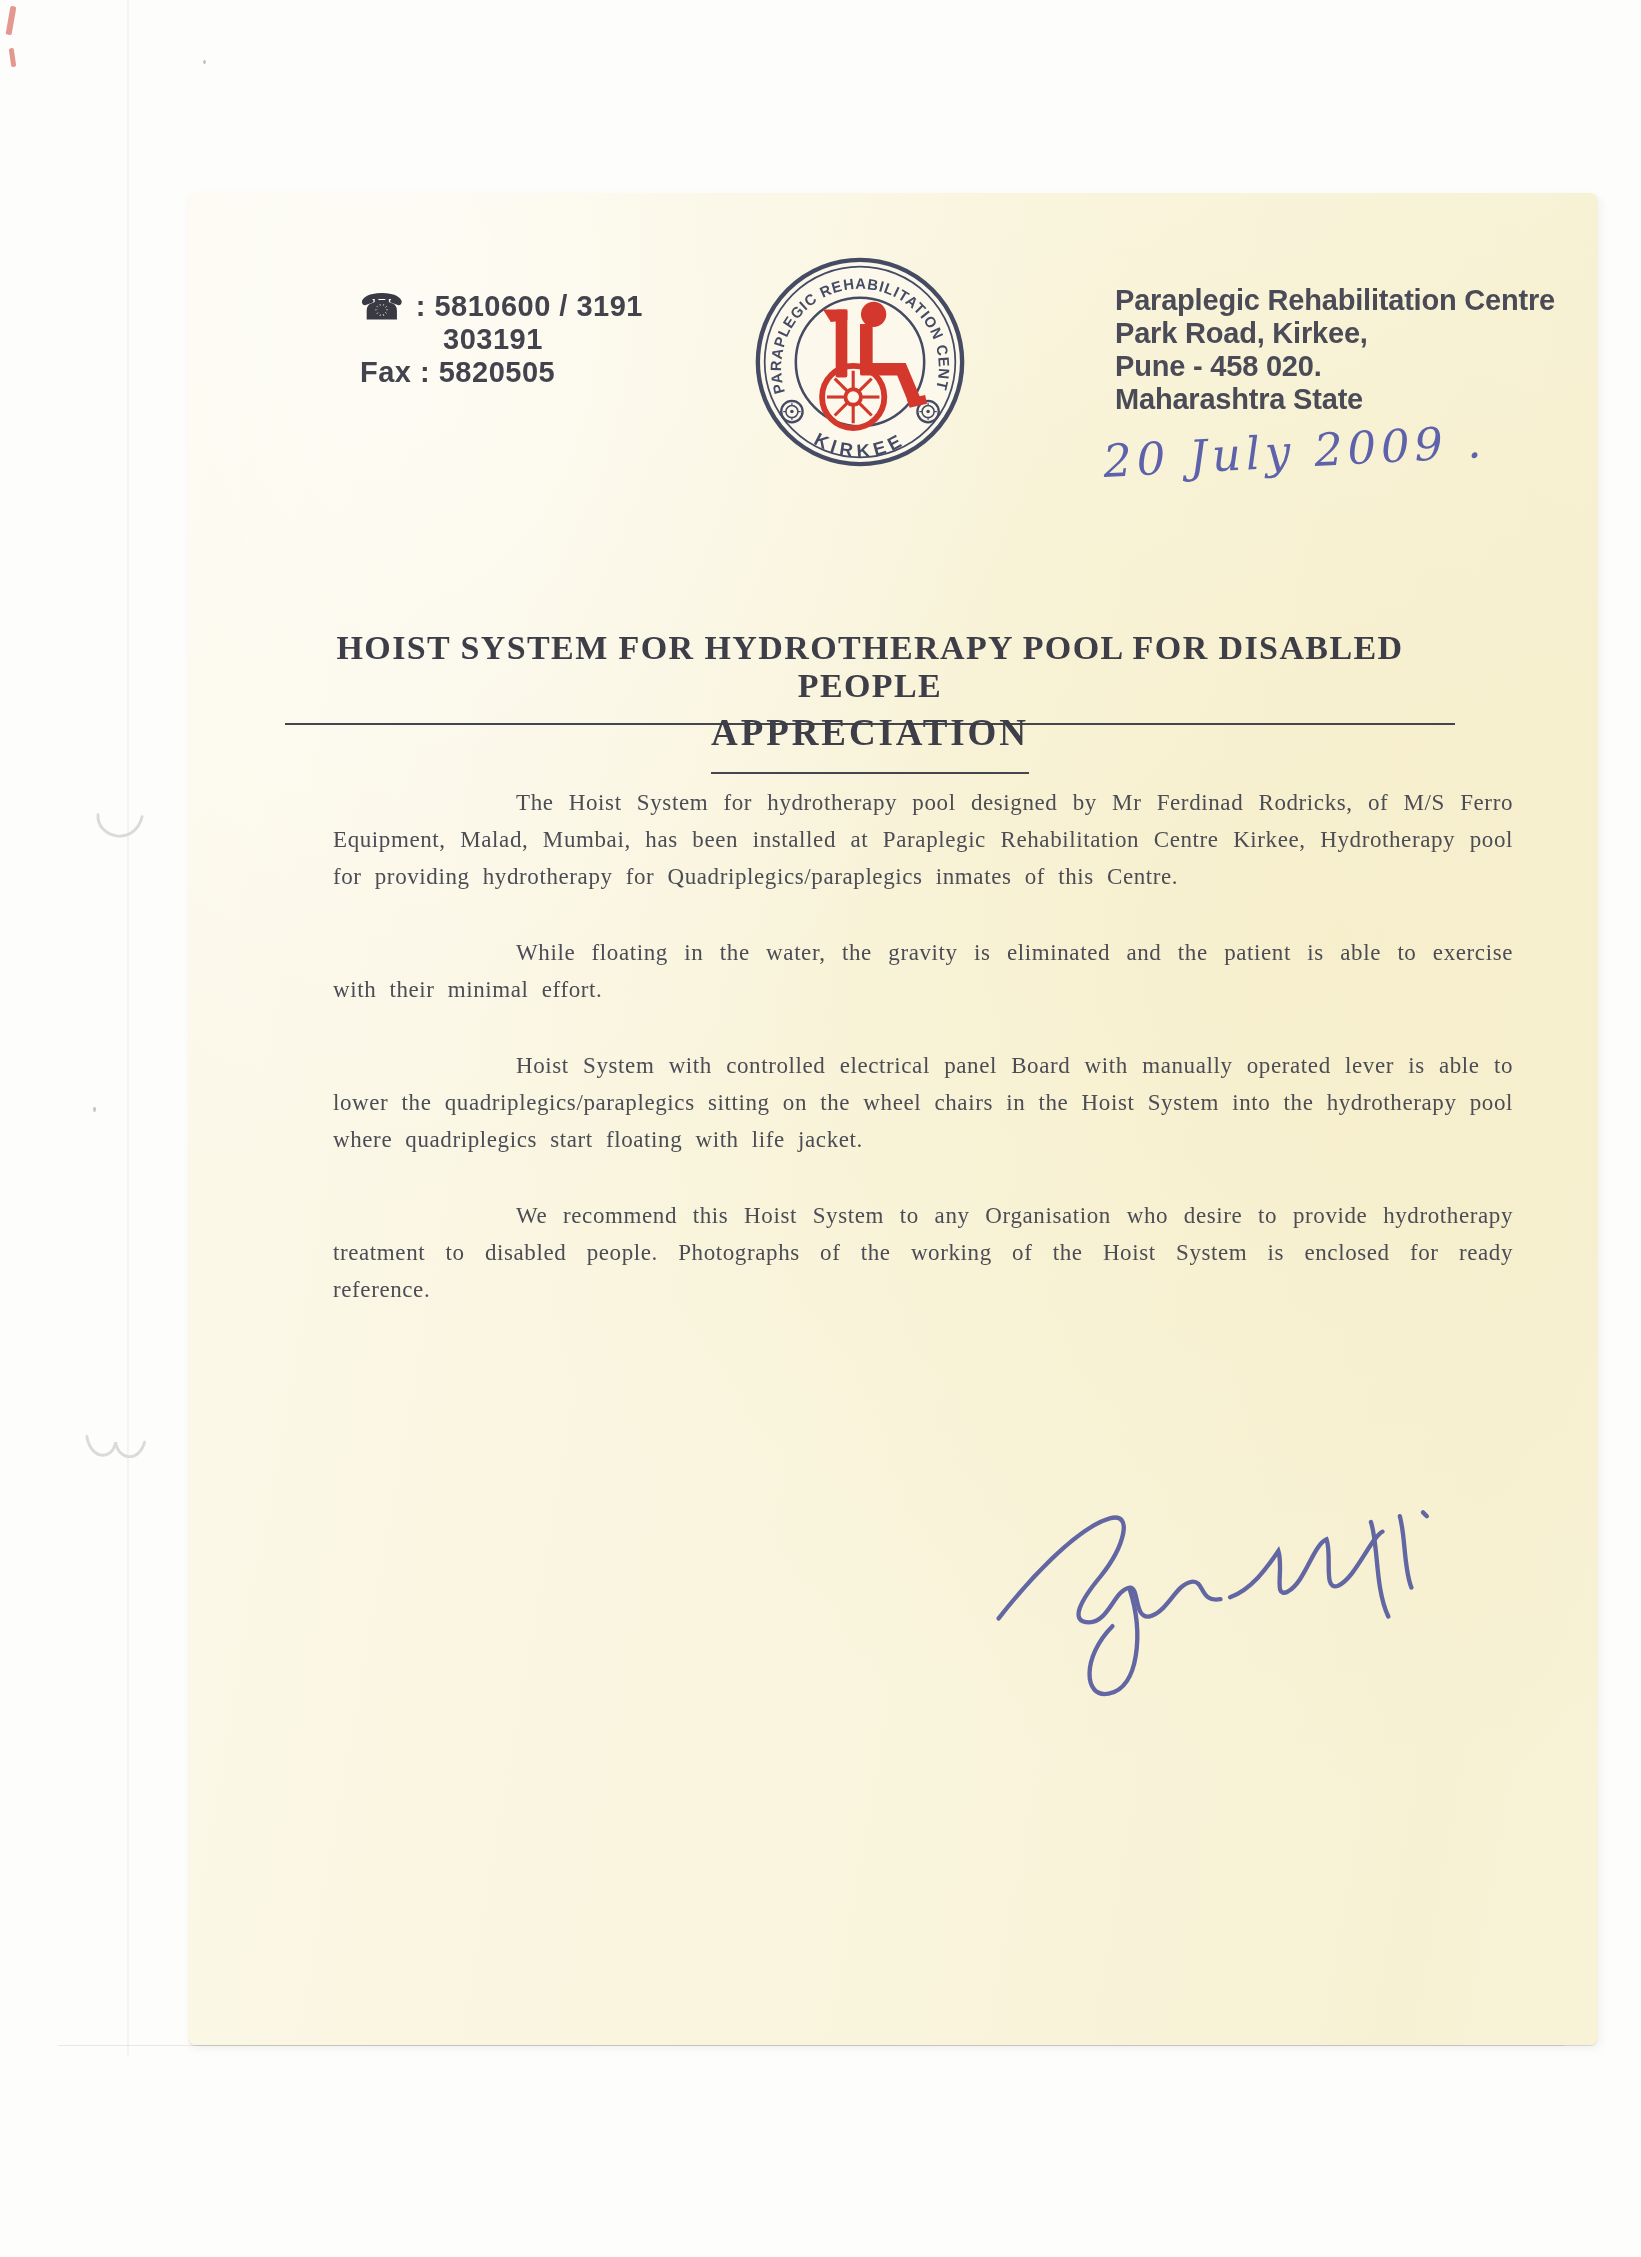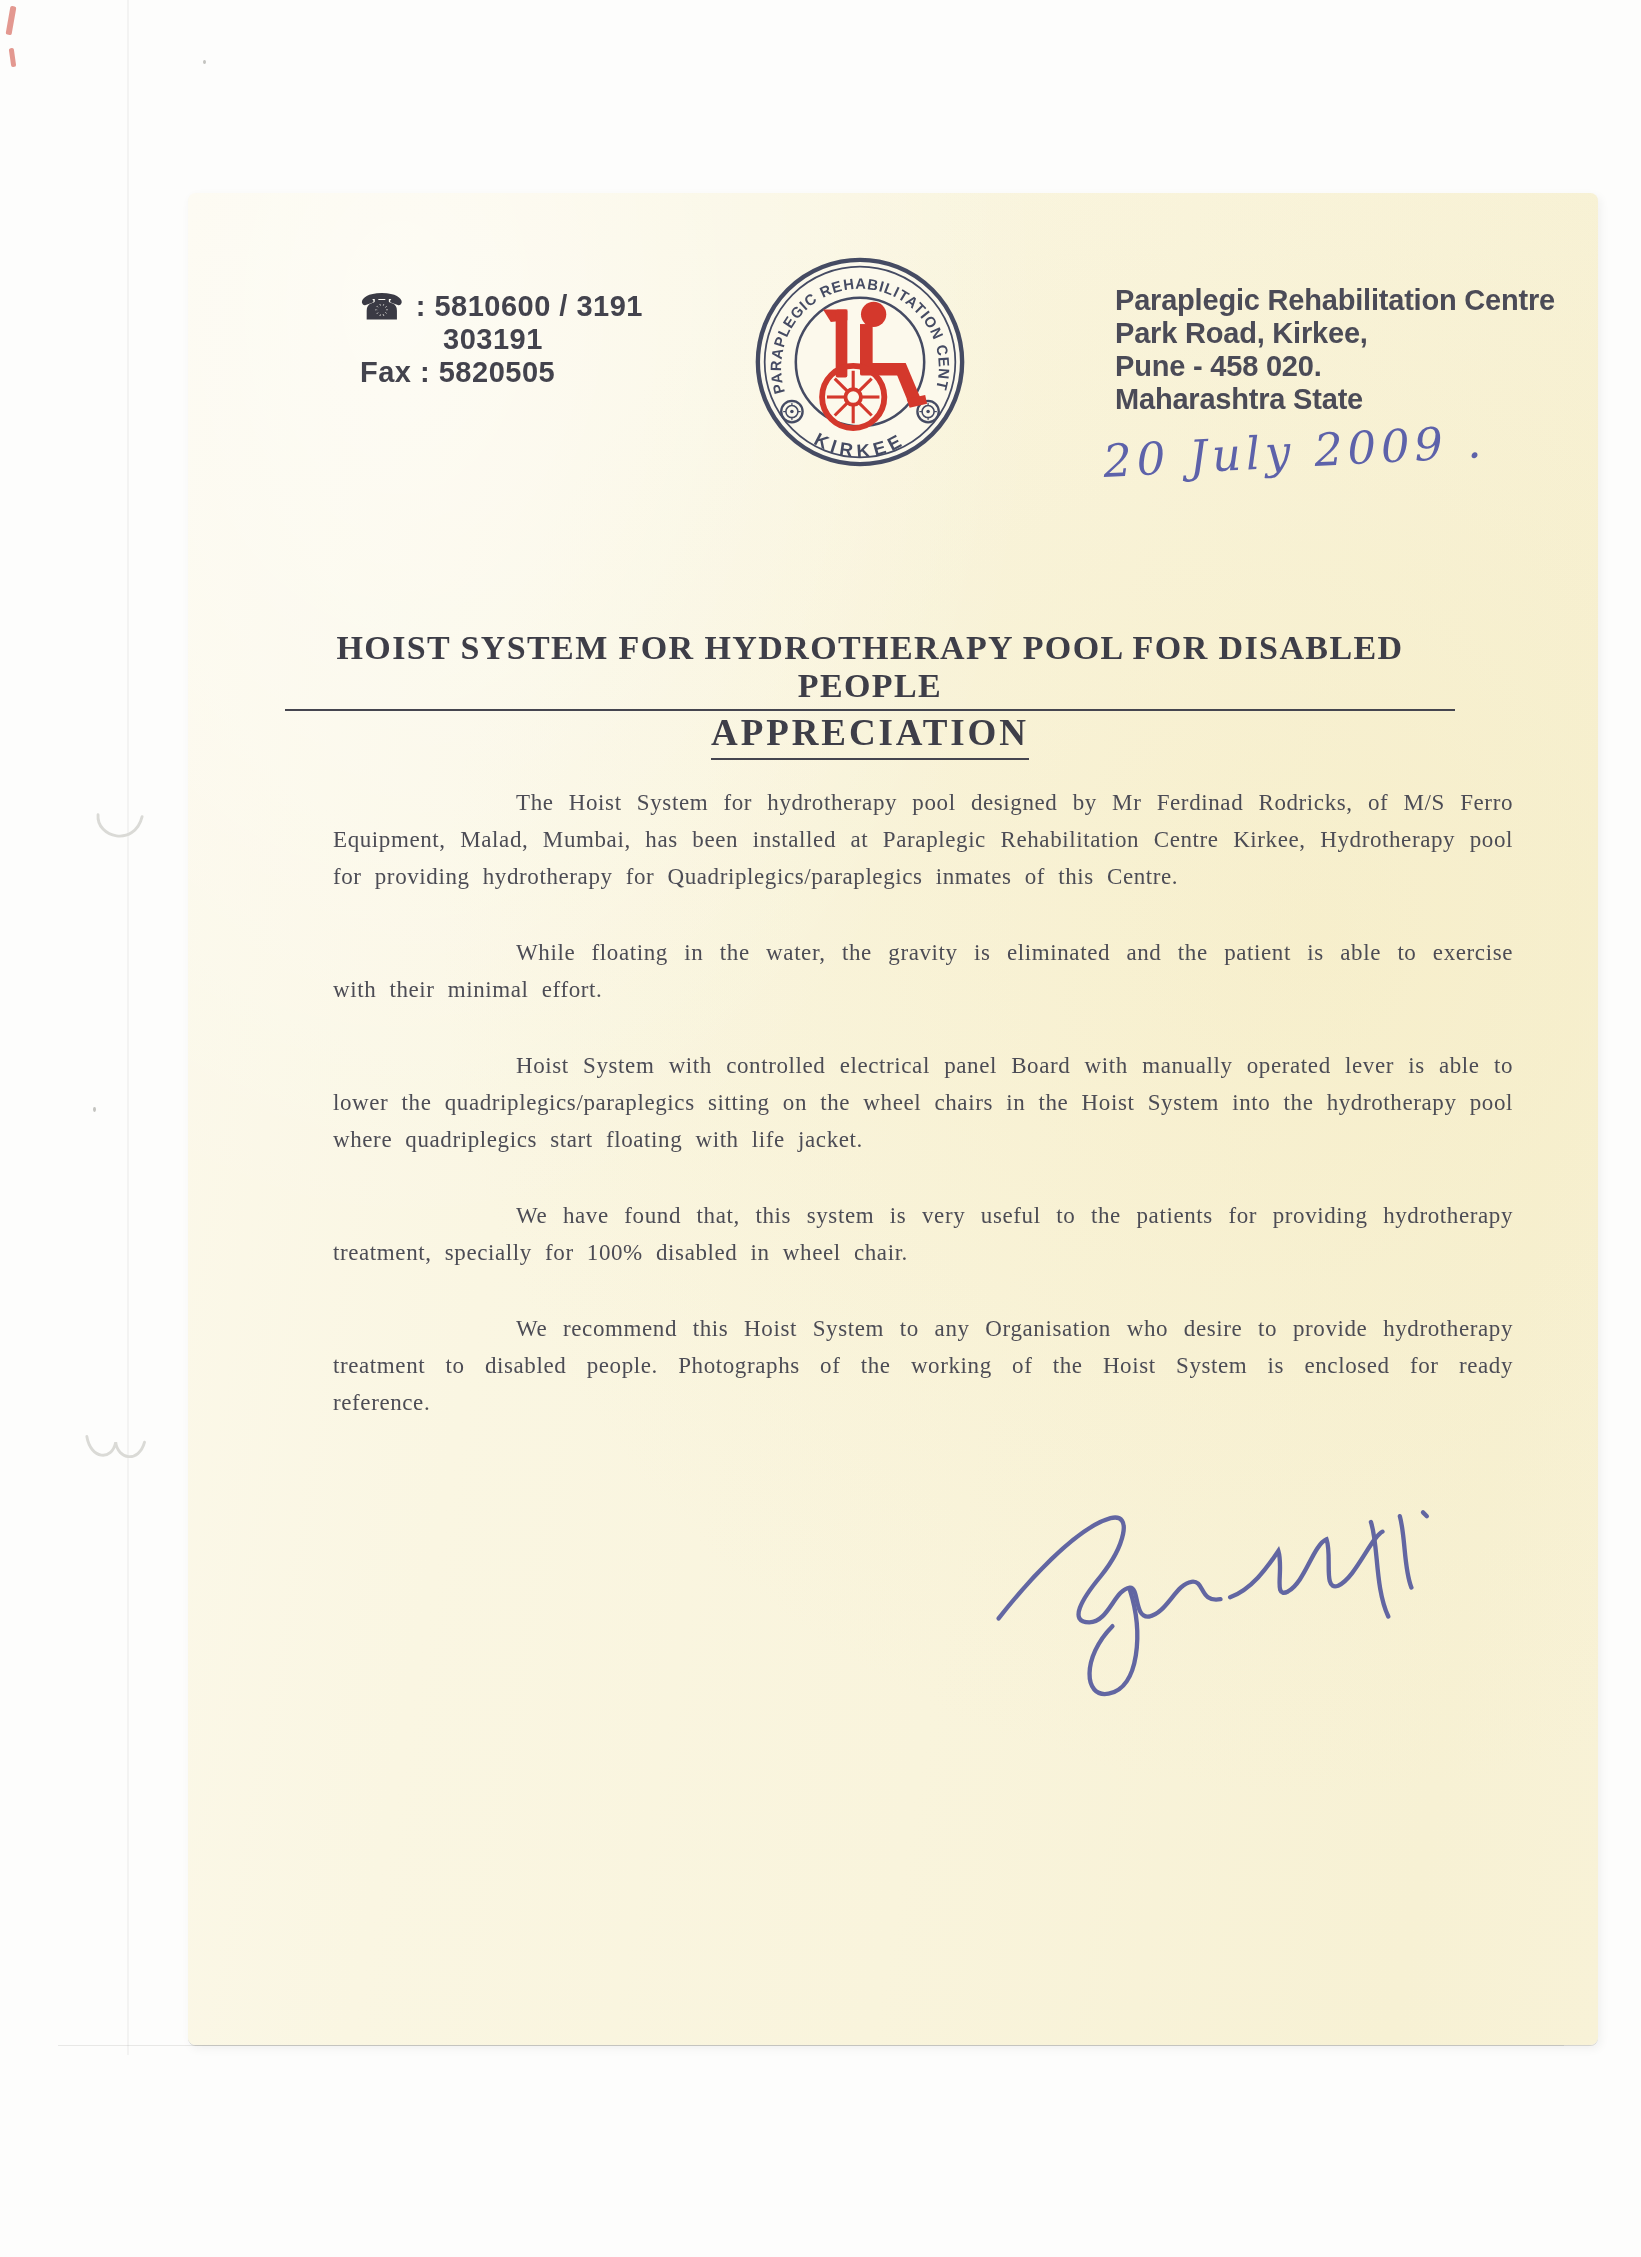--- a/index.html
+++ b/index.html
@@ -26,21 +26,21 @@
   .phone-l2{padding-left:83px;}
   .logo-wrap{position:absolute;left:565px;top:62px;width:214px;height:214px;}
   .addr{position:absolute;left:927px;top:91px;font-family:"Liberation Sans",sans-serif;
         font-size:29px;font-weight:700;color:#4b4b57;line-height:33px;letter-spacing:-0.2px;}
   .hand-date{position:absolute;left:915px;top:232px;font-family:"DejaVu Serif",serif;font-style:italic;
              font-size:45px;color:#5d62aa;letter-spacing:4.8px;transform:rotate(-3deg);white-space:nowrap;}
   
   .title-row{position:absolute;left:97px;width:1170px;text-align:center;color:#3e3e48;}
   .title-row.t1{top:436px;font-size:34px;font-weight:700;letter-spacing:1.4px;}
   .title-row.t2{top:518px;font-size:37px;font-weight:700;letter-spacing:2.9px;}
-  .u-line{display:inline-block;border-bottom:2.9px solid #45454f;padding-bottom:4px;}
+  .u-line{display:inline-block;border-bottom:2.9px solid #45454f;padding-bottom:18px;}
   .body-copy{position:absolute;left:145px;top:591px;width:1180px;font-size:23px;color:#4c4c55;
              line-height:37px;text-align:justify;letter-spacing:0.6px;word-spacing:6.8px;}
   .body-copy p{margin:0 0 39px 0;text-indent:183px;}
   
   .sig-ink{position:absolute;left:799px;top:1302px;width:492px;height:217px;}
   .sig-block{position:absolute;left:811px;top:1475px;font-size:30px;color:#50505a;line-height:42px;}
 </style>
 </head>
 <body>
 
@@ -147,21 +147,20 @@
       <span class="u-line">HOIST SYSTEM FOR HYDROTHERAPY POOL FOR DISABLED PEOPLE</span>
     </div>
     <div class="title-row t2">
       <span class="u-line">APPRECIATION</span>
     </div>
 
     <div class="body-copy">
       <p>The Hoist System for hydrotherapy pool designed by  Mr Ferdinad Rodricks, of M/S Ferro Equipment, Malad, Mumbai, has been installed at Paraplegic Rehabilitation Centre Kirkee, Hydrotherapy pool for providing hydrotherapy for Quadriplegics/paraplegics inmates of this Centre.</p>
       <p>While floating in the water, the gravity is eliminated and  the patient is able to exercise with their  minimal effort.</p>
       <p>Hoist System with controlled electrical panel Board with manually operated lever  is able to lower the quadriplegics/paraplegics sitting on the wheel chairs in the Hoist System into the hydrotherapy pool where quadriplegics  start floating with life jacket.</p>
-      <p>We have found that, this system is very useful to the patients for providing hydrotherapy treatment, specially for 100% disabled in wheel chair.</p>
       <p>We recommend this Hoist System to any Organisation who desire to provide hydrotherapy treatment to disabled people.  Photographs of the  working of the Hoist System is enclosed for ready reference.</p>
     </div>
 
     <svg class="sig-ink" viewBox="0 0 510 225">
       <g fill="none" stroke="#565b9e" stroke-width="4.5" stroke-linecap="round" opacity="0.92">
         <path d="M 12,128 C 40,92 92,34 128,24 C 152,18 142,54 118,84 C 98,108 84,132 106,132 C 126,132 132,98 148,96 C 158,95 152,128 168,126 C 186,123 196,92 212,90 C 226,88 220,112 242,108"></path>
         <path d="M 148,98 C 162,142 158,200 126,206 C 100,211 98,168 130,136"></path>
         <path d="M 252,106 C 274,98 290,76 302,58 C 308,78 296,108 312,100 C 330,90 338,52 352,46 C 358,64 348,100 364,94 C 382,86 398,44 410,38"></path>
         <path d="M 398,28 C 406,52 402,96 416,126"></path>
         <path d="M 428,22 C 434,44 432,76 440,96"></path>

